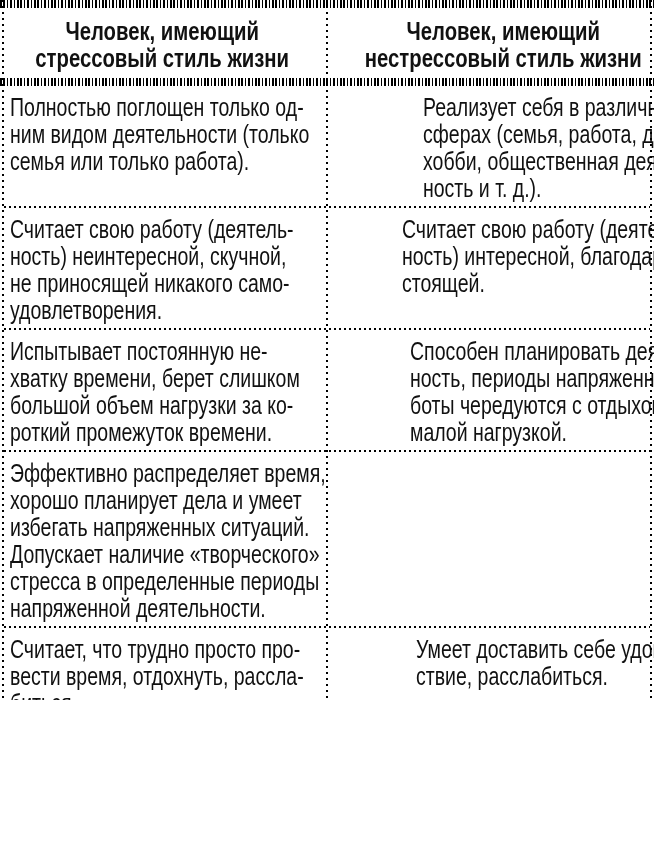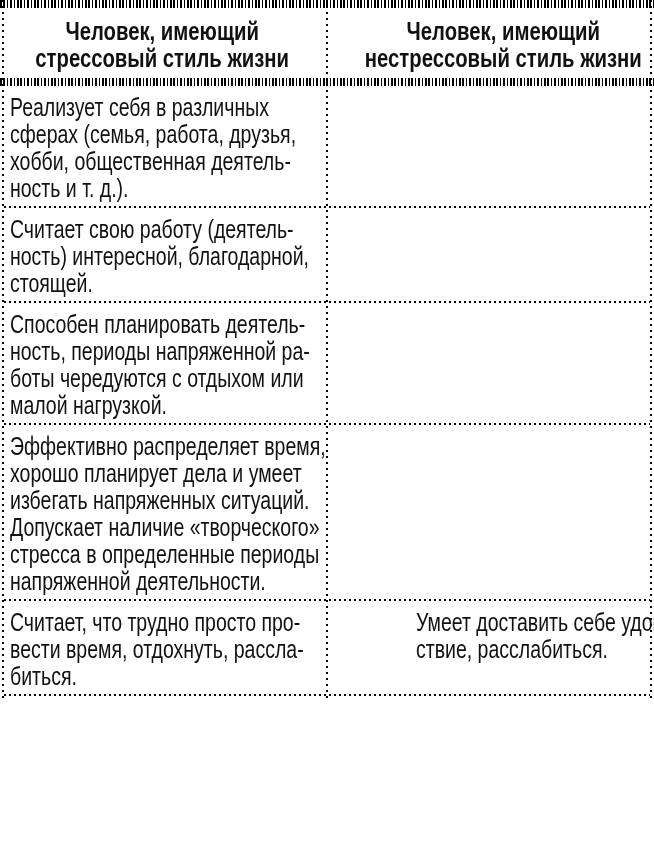--- a/index.html
+++ b/index.html
@@ -92,38 +92,55 @@
     <div class="cell">
       <div class="header-text">Человек, имеющий
 нестрессовый стиль жизни</div>
     </div>
   </div>
 
   <div class="hatch mid"></div>
 
   <div class="row">
     <div class="cell">
+      <div class="cell-text">Полностью поглощен только од-
+ним видом деятельности (только
+семья или только работа).</div>
+    </div>
+    <div class="cell">
       <div class="cell-text">Реализует себя в различных
 сферах (семья, работа, друзья,
 хобби, общественная деятель-
 ность и т. д.).</div>
     </div>
   </div>
   <div class="dotsep"></div>
 
   <div class="row">
     <div class="cell">
       <div class="cell-text">Считает свою работу (деятель-
+ность) неинтересной, скучной,
+не приносящей никакого само-
+удовлетворения.</div>
+    </div>
+    <div class="cell">
+      <div class="cell-text">Считает свою работу (деятель-
 ность) интересной, благодарной,
 стоящей.</div>
     </div>
   </div>
   <div class="dotsep"></div>
 
   <div class="row">
+    <div class="cell">
+      <div class="cell-text">Испытывает постоянную не-
+хватку времени, берет слишком
+большой объем нагрузки за ко-
+роткий промежуток времени.</div>
+    </div>
     <div class="cell">
       <div class="cell-text">Способен планировать деятель-
 ность, периоды напряженной ра-
 боты чередуются с отдыхом или
 малой нагрузкой.</div>
     </div>
   </div>
   <div class="dotsep"></div>
 
   <div class="row">

